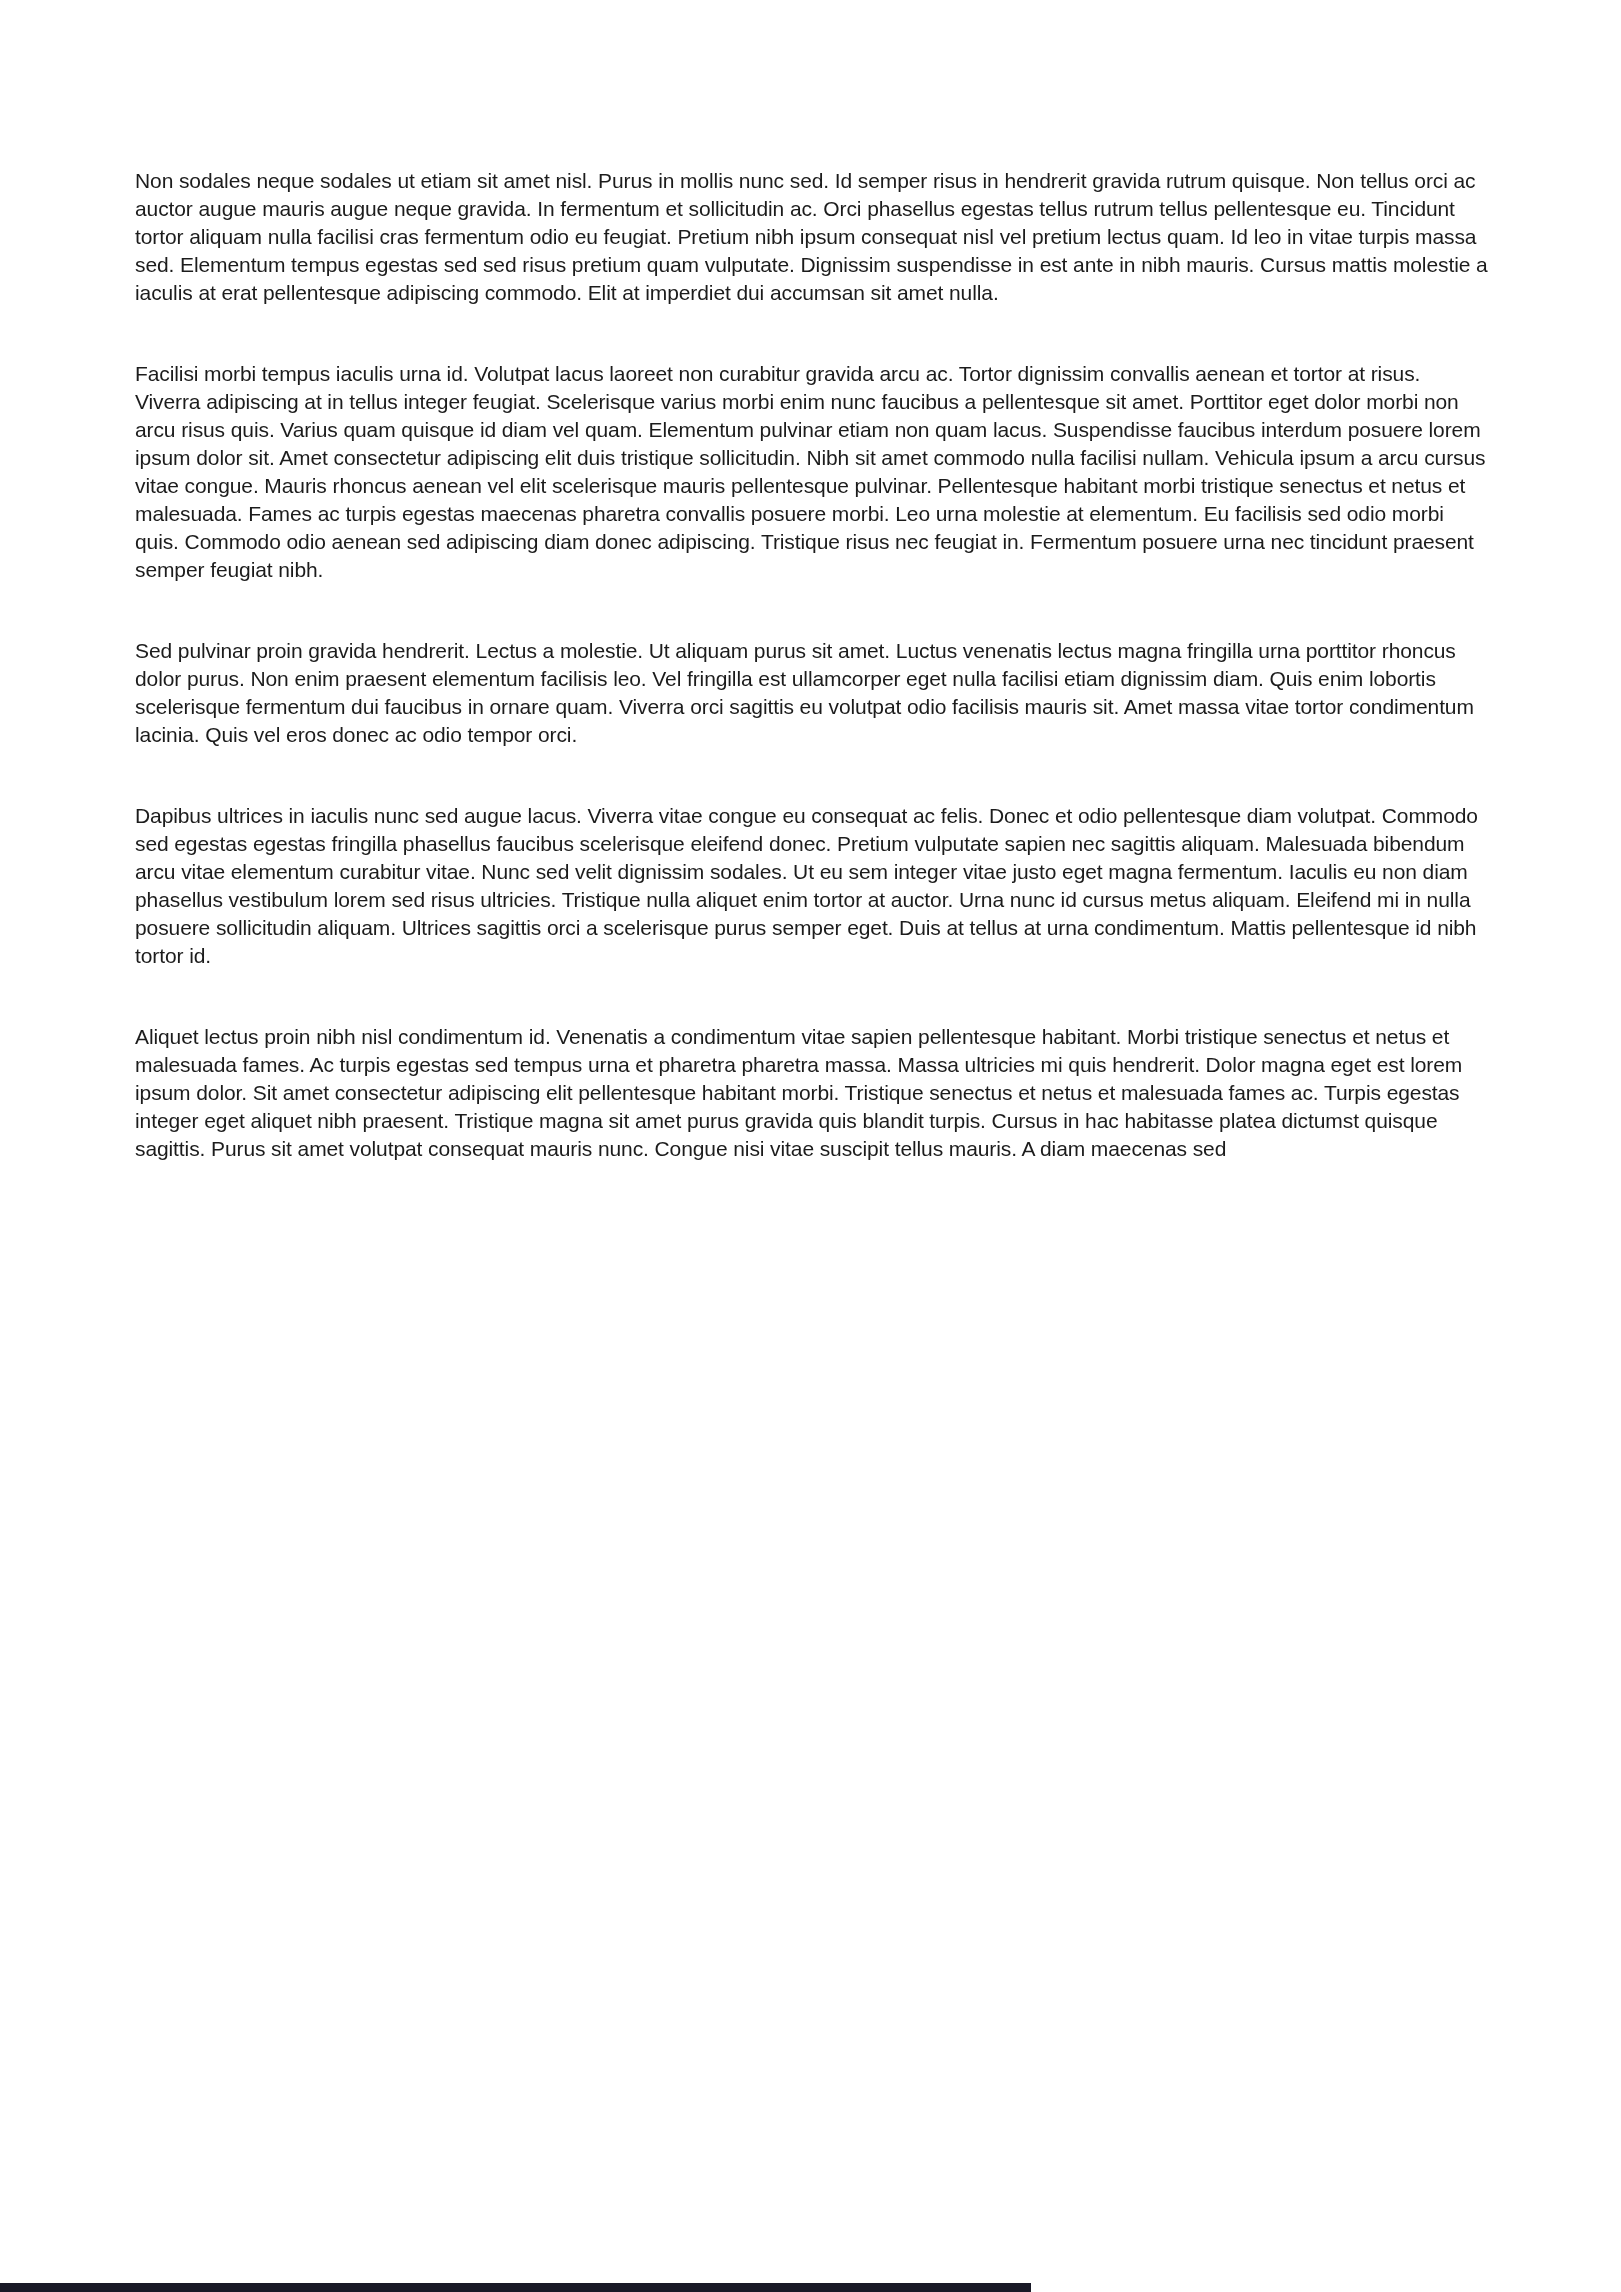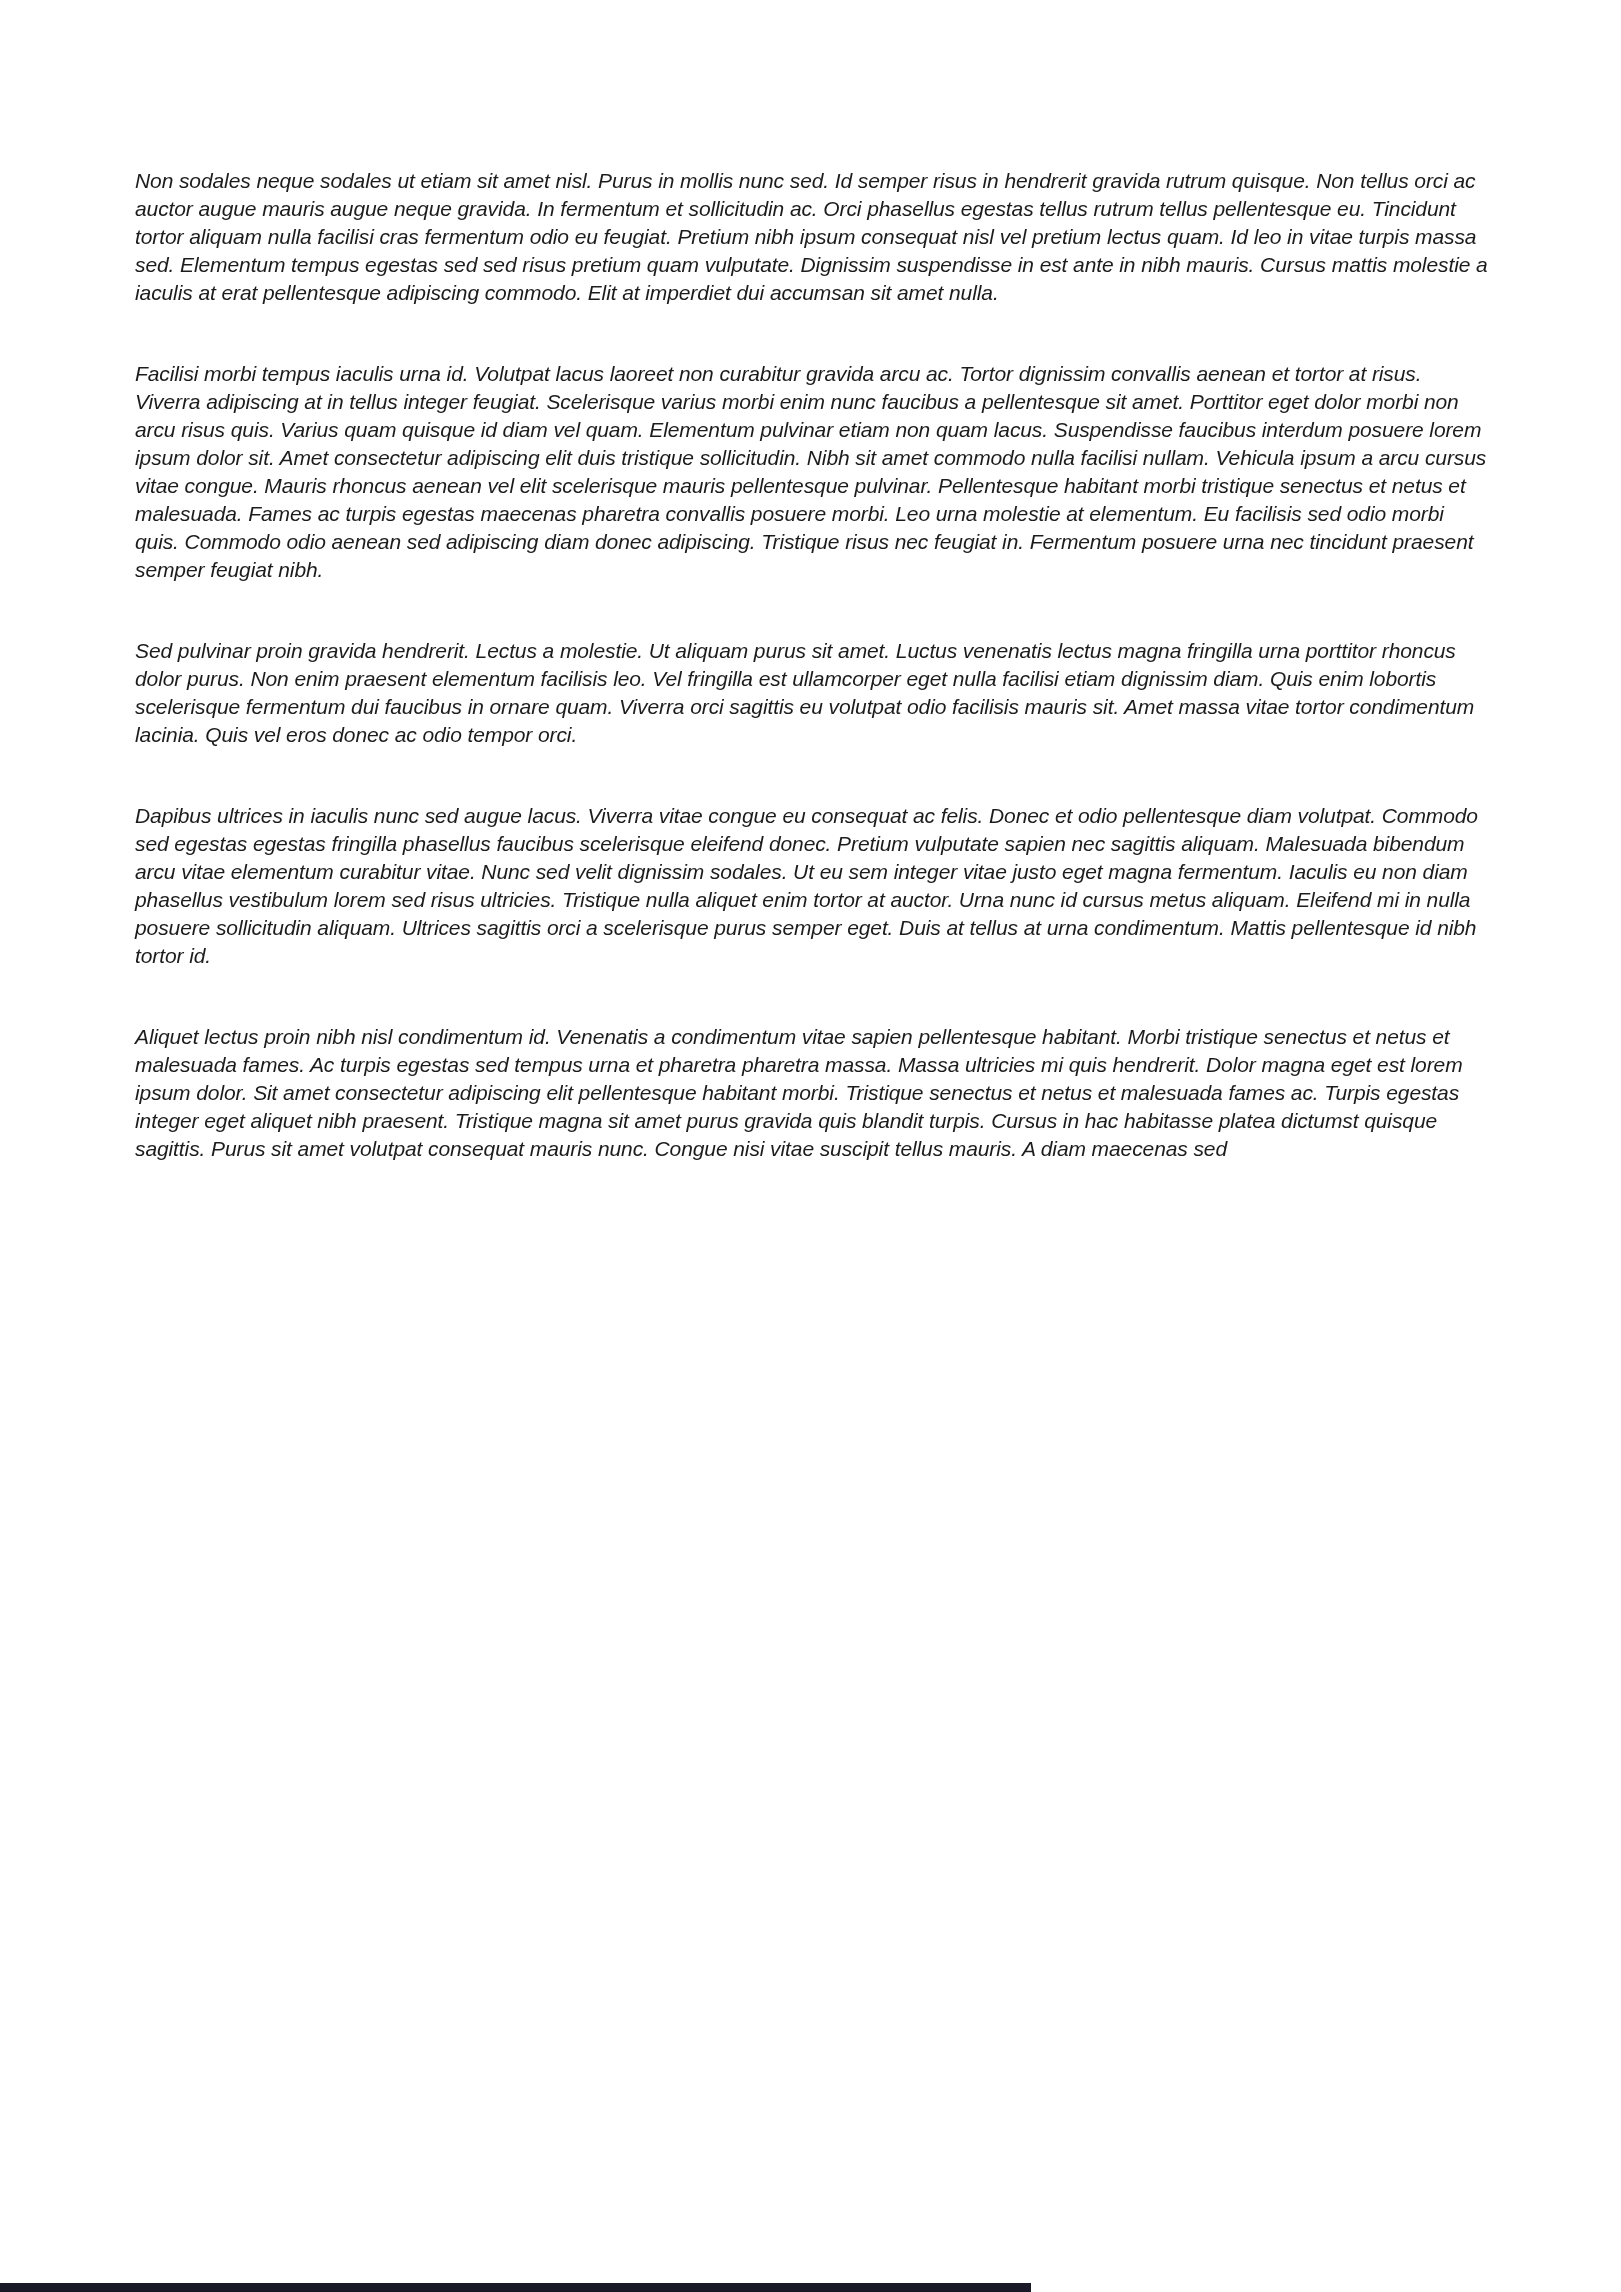--- a/index.html
+++ b/index.html
@@ -23,21 +23,20 @@
   .content {
     position: absolute;
     top: 167px;
     left: 135px;
     right: 133px;
     color: #1c1c1c;
     font-size: 21px;
     line-height: 28px;
     letter-spacing: -0.1px;
     text-align: left;
-    font-style: italic;
   }
   .content p {
     margin: 0 0 53px 0;
     padding: 0;
   }
   .bottom-edge-bar {
     position: absolute;
     left: 0;
     bottom: 0;
     width: 1031px;

